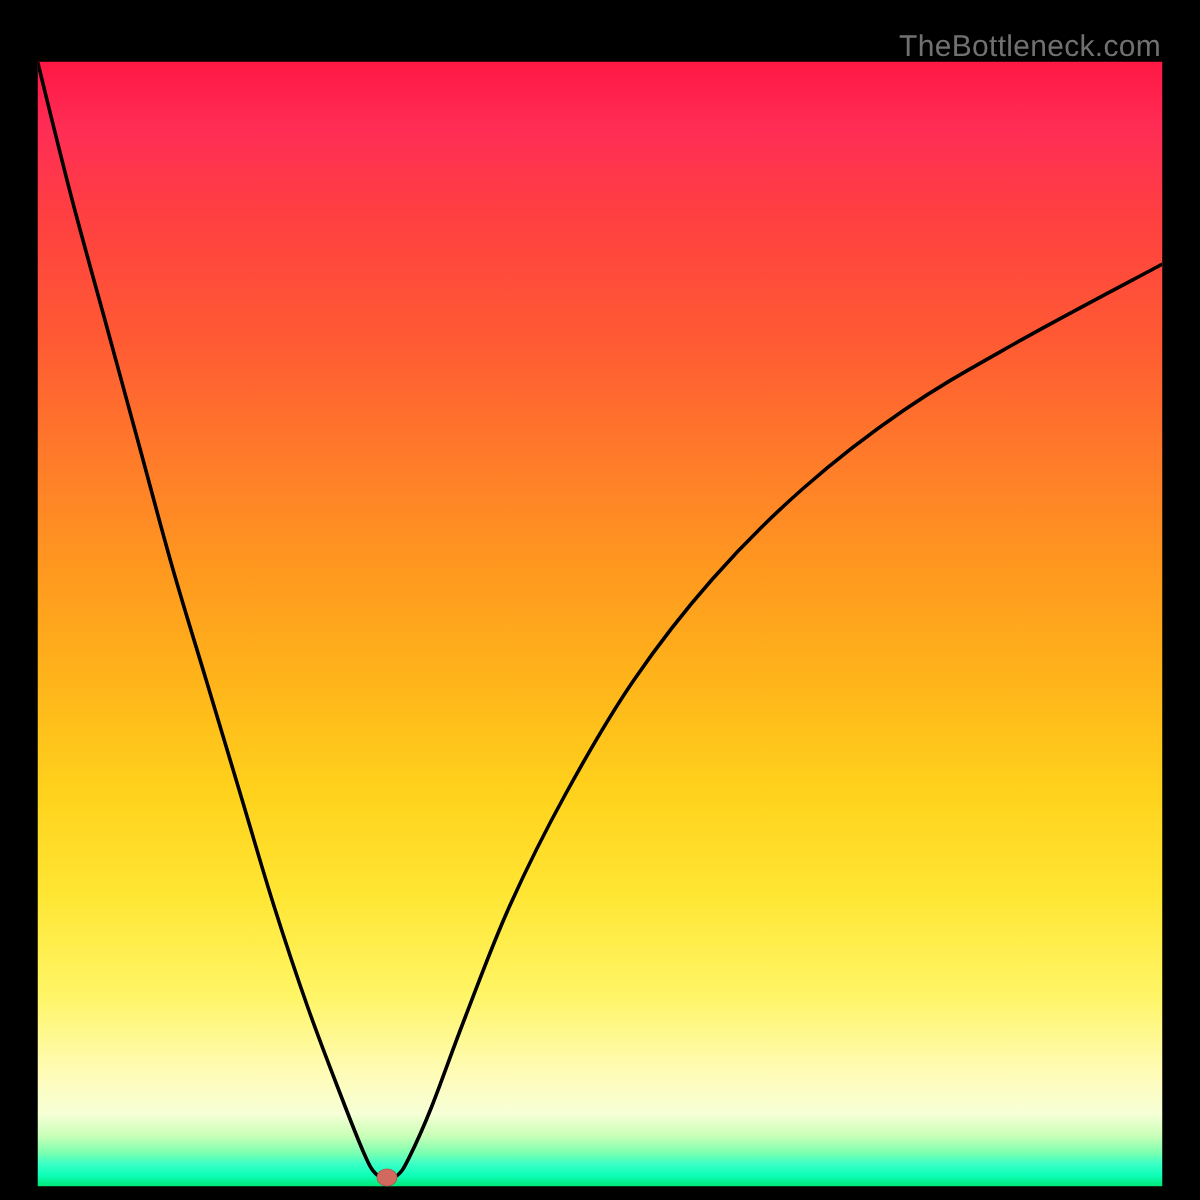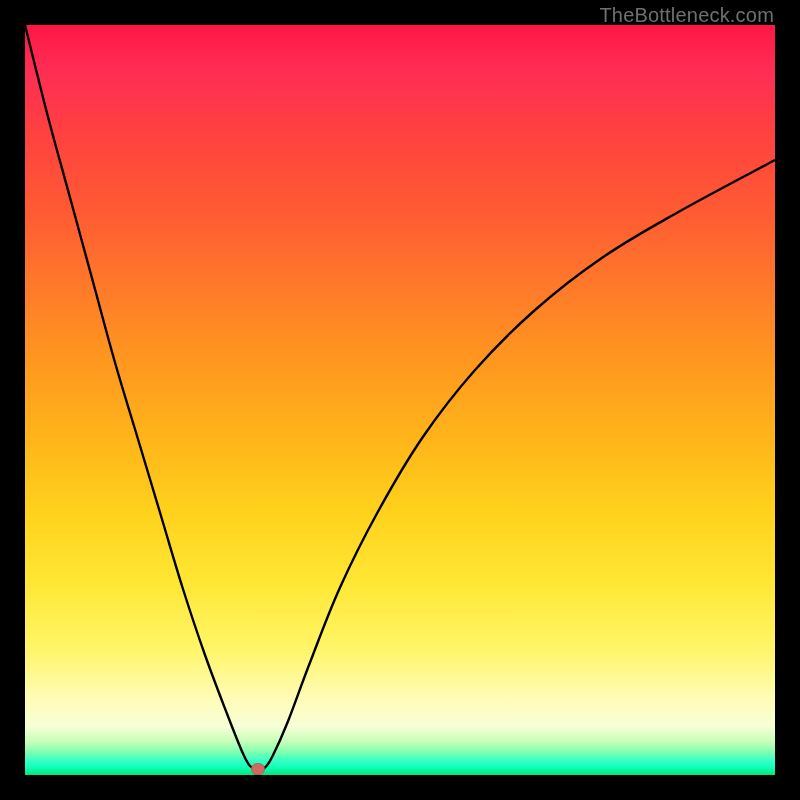--- a/index.html
+++ b/index.html
@@ -6,21 +6,21 @@
     margin: 0;
     padding: 0;
     width: 800px;
     height: 800px;
     overflow: hidden;
     background: #000;
     font-family: Arial, Helvetica, sans-serif;
   }
   .frame {
     position: absolute;
-    top: 0; left: 0;
+    top: 16px; left: 0;
     width: 800px; height: 704px;
     background: #000;
   }
   .plot {
     position: absolute;
     top: 25px;
     left: 25px;
     width: 750px;
     height: 750px;
     overflow: hidden;

